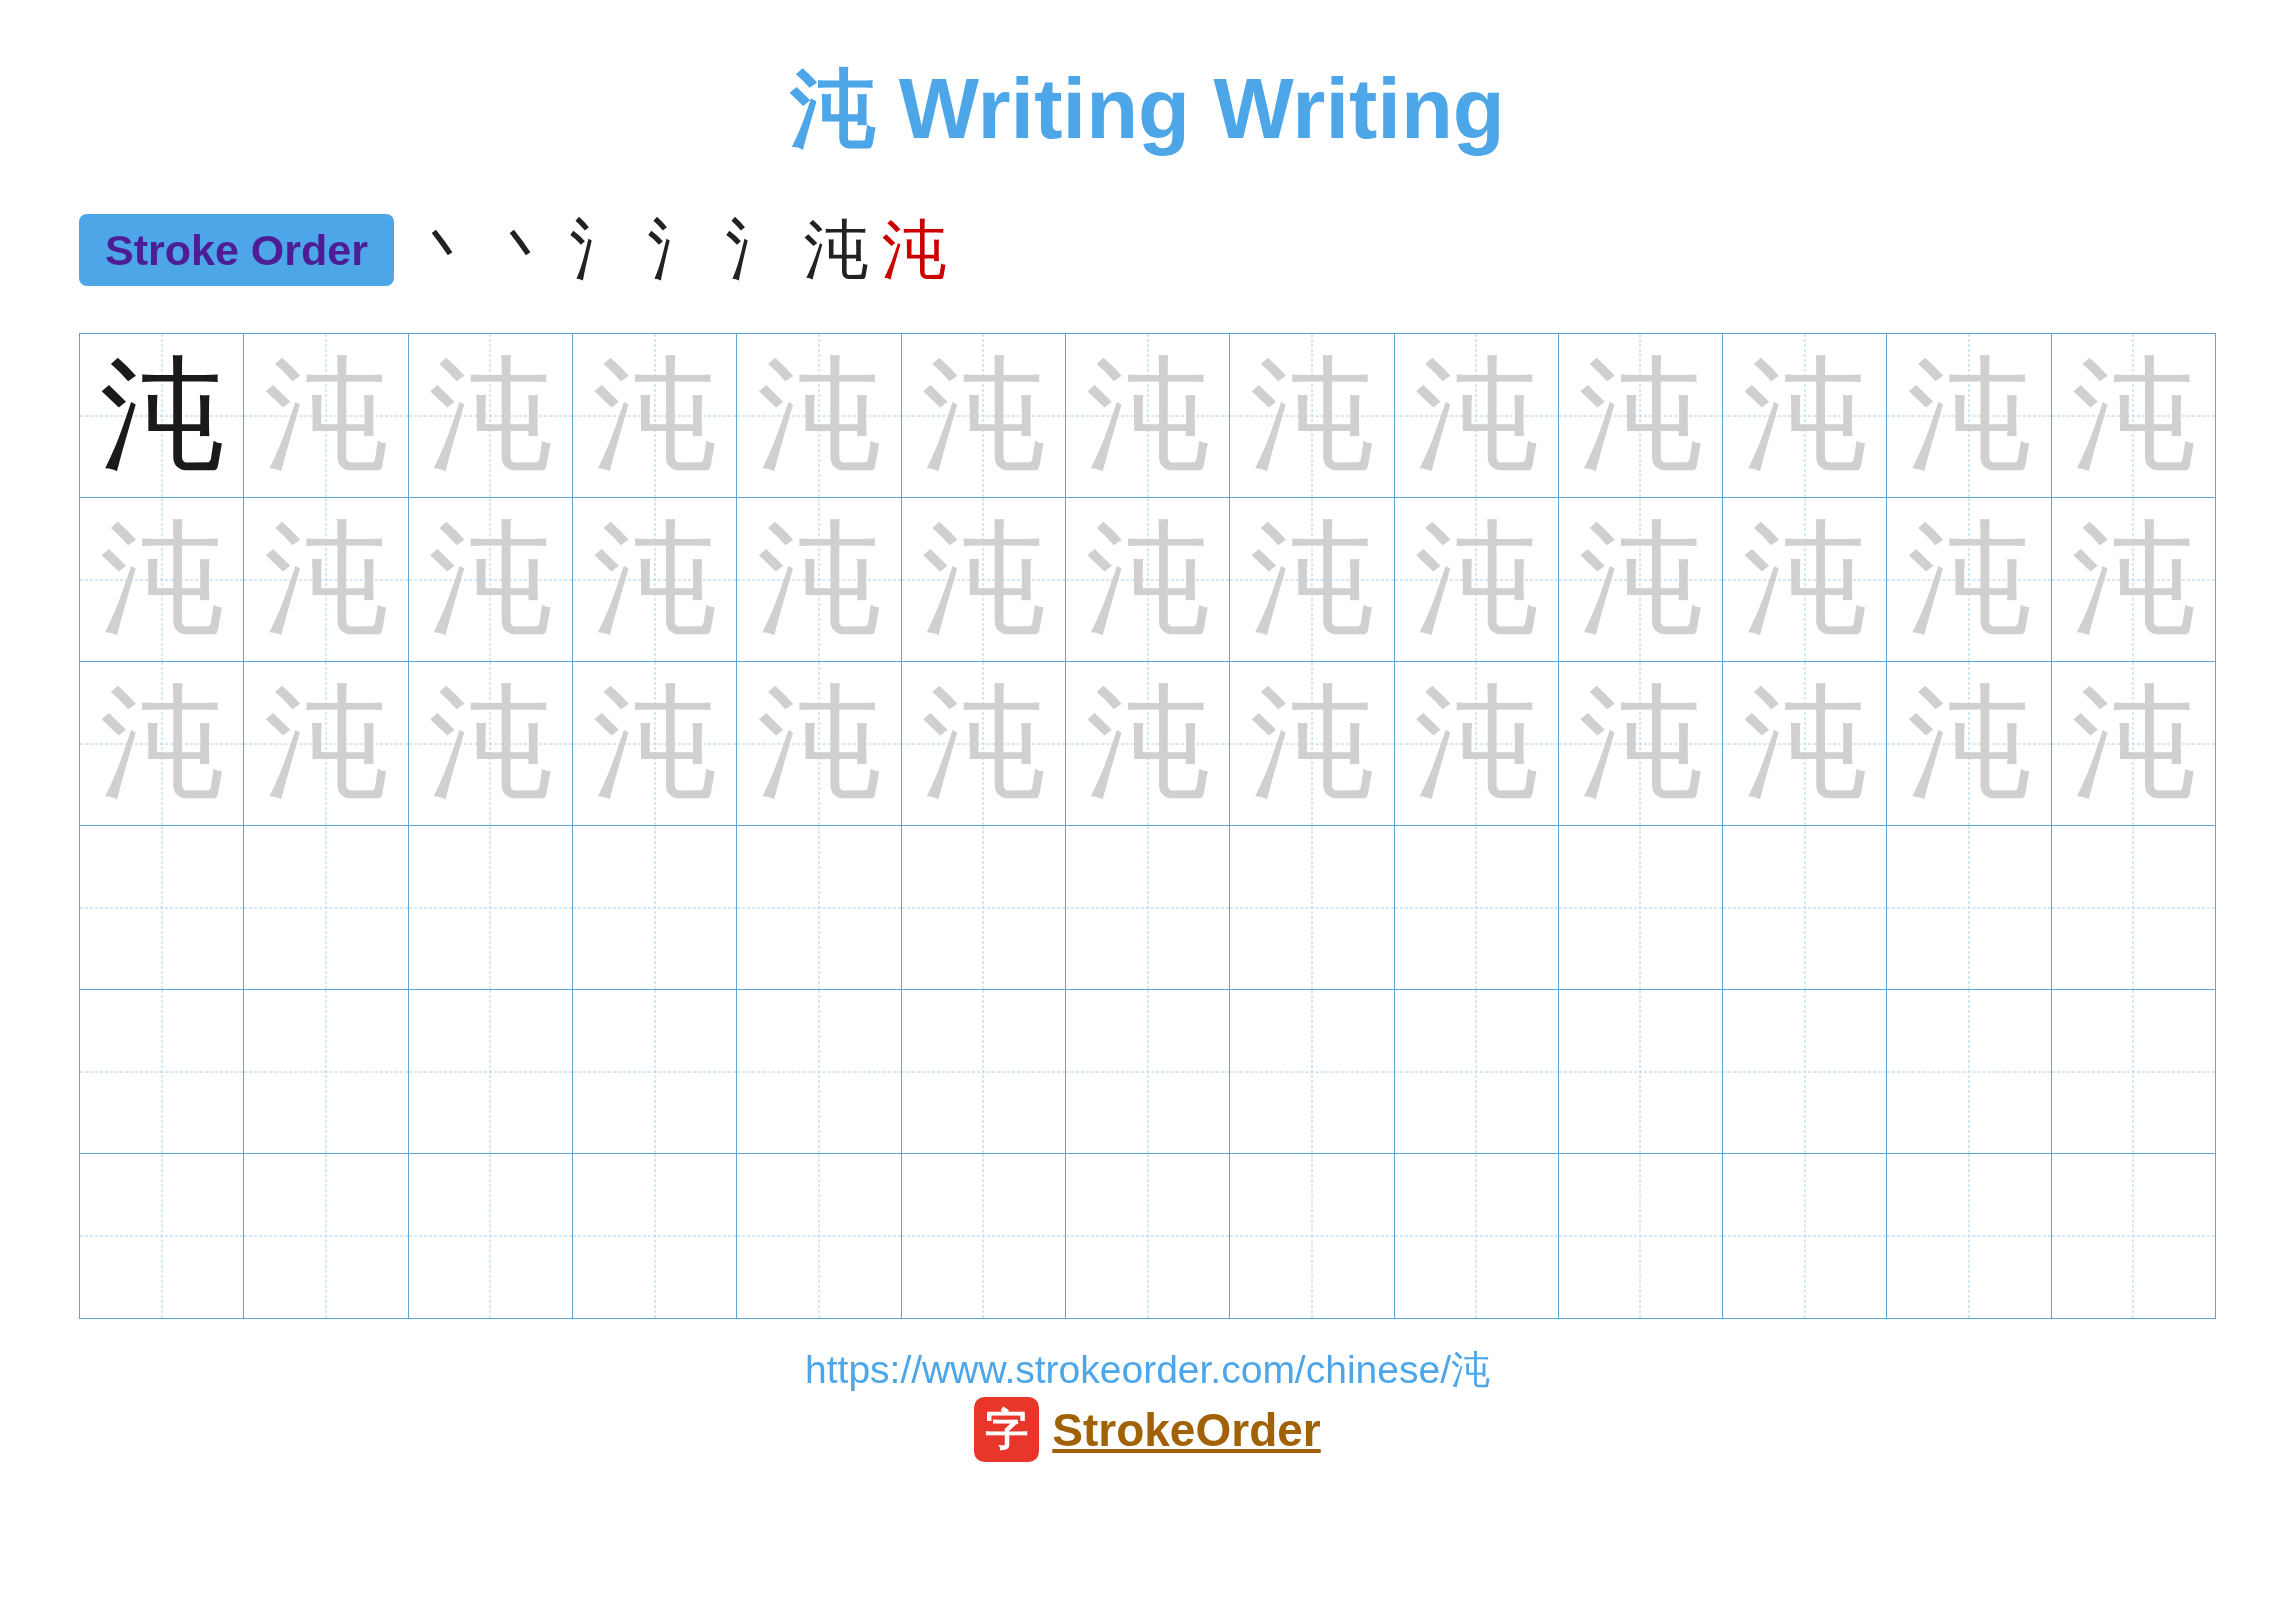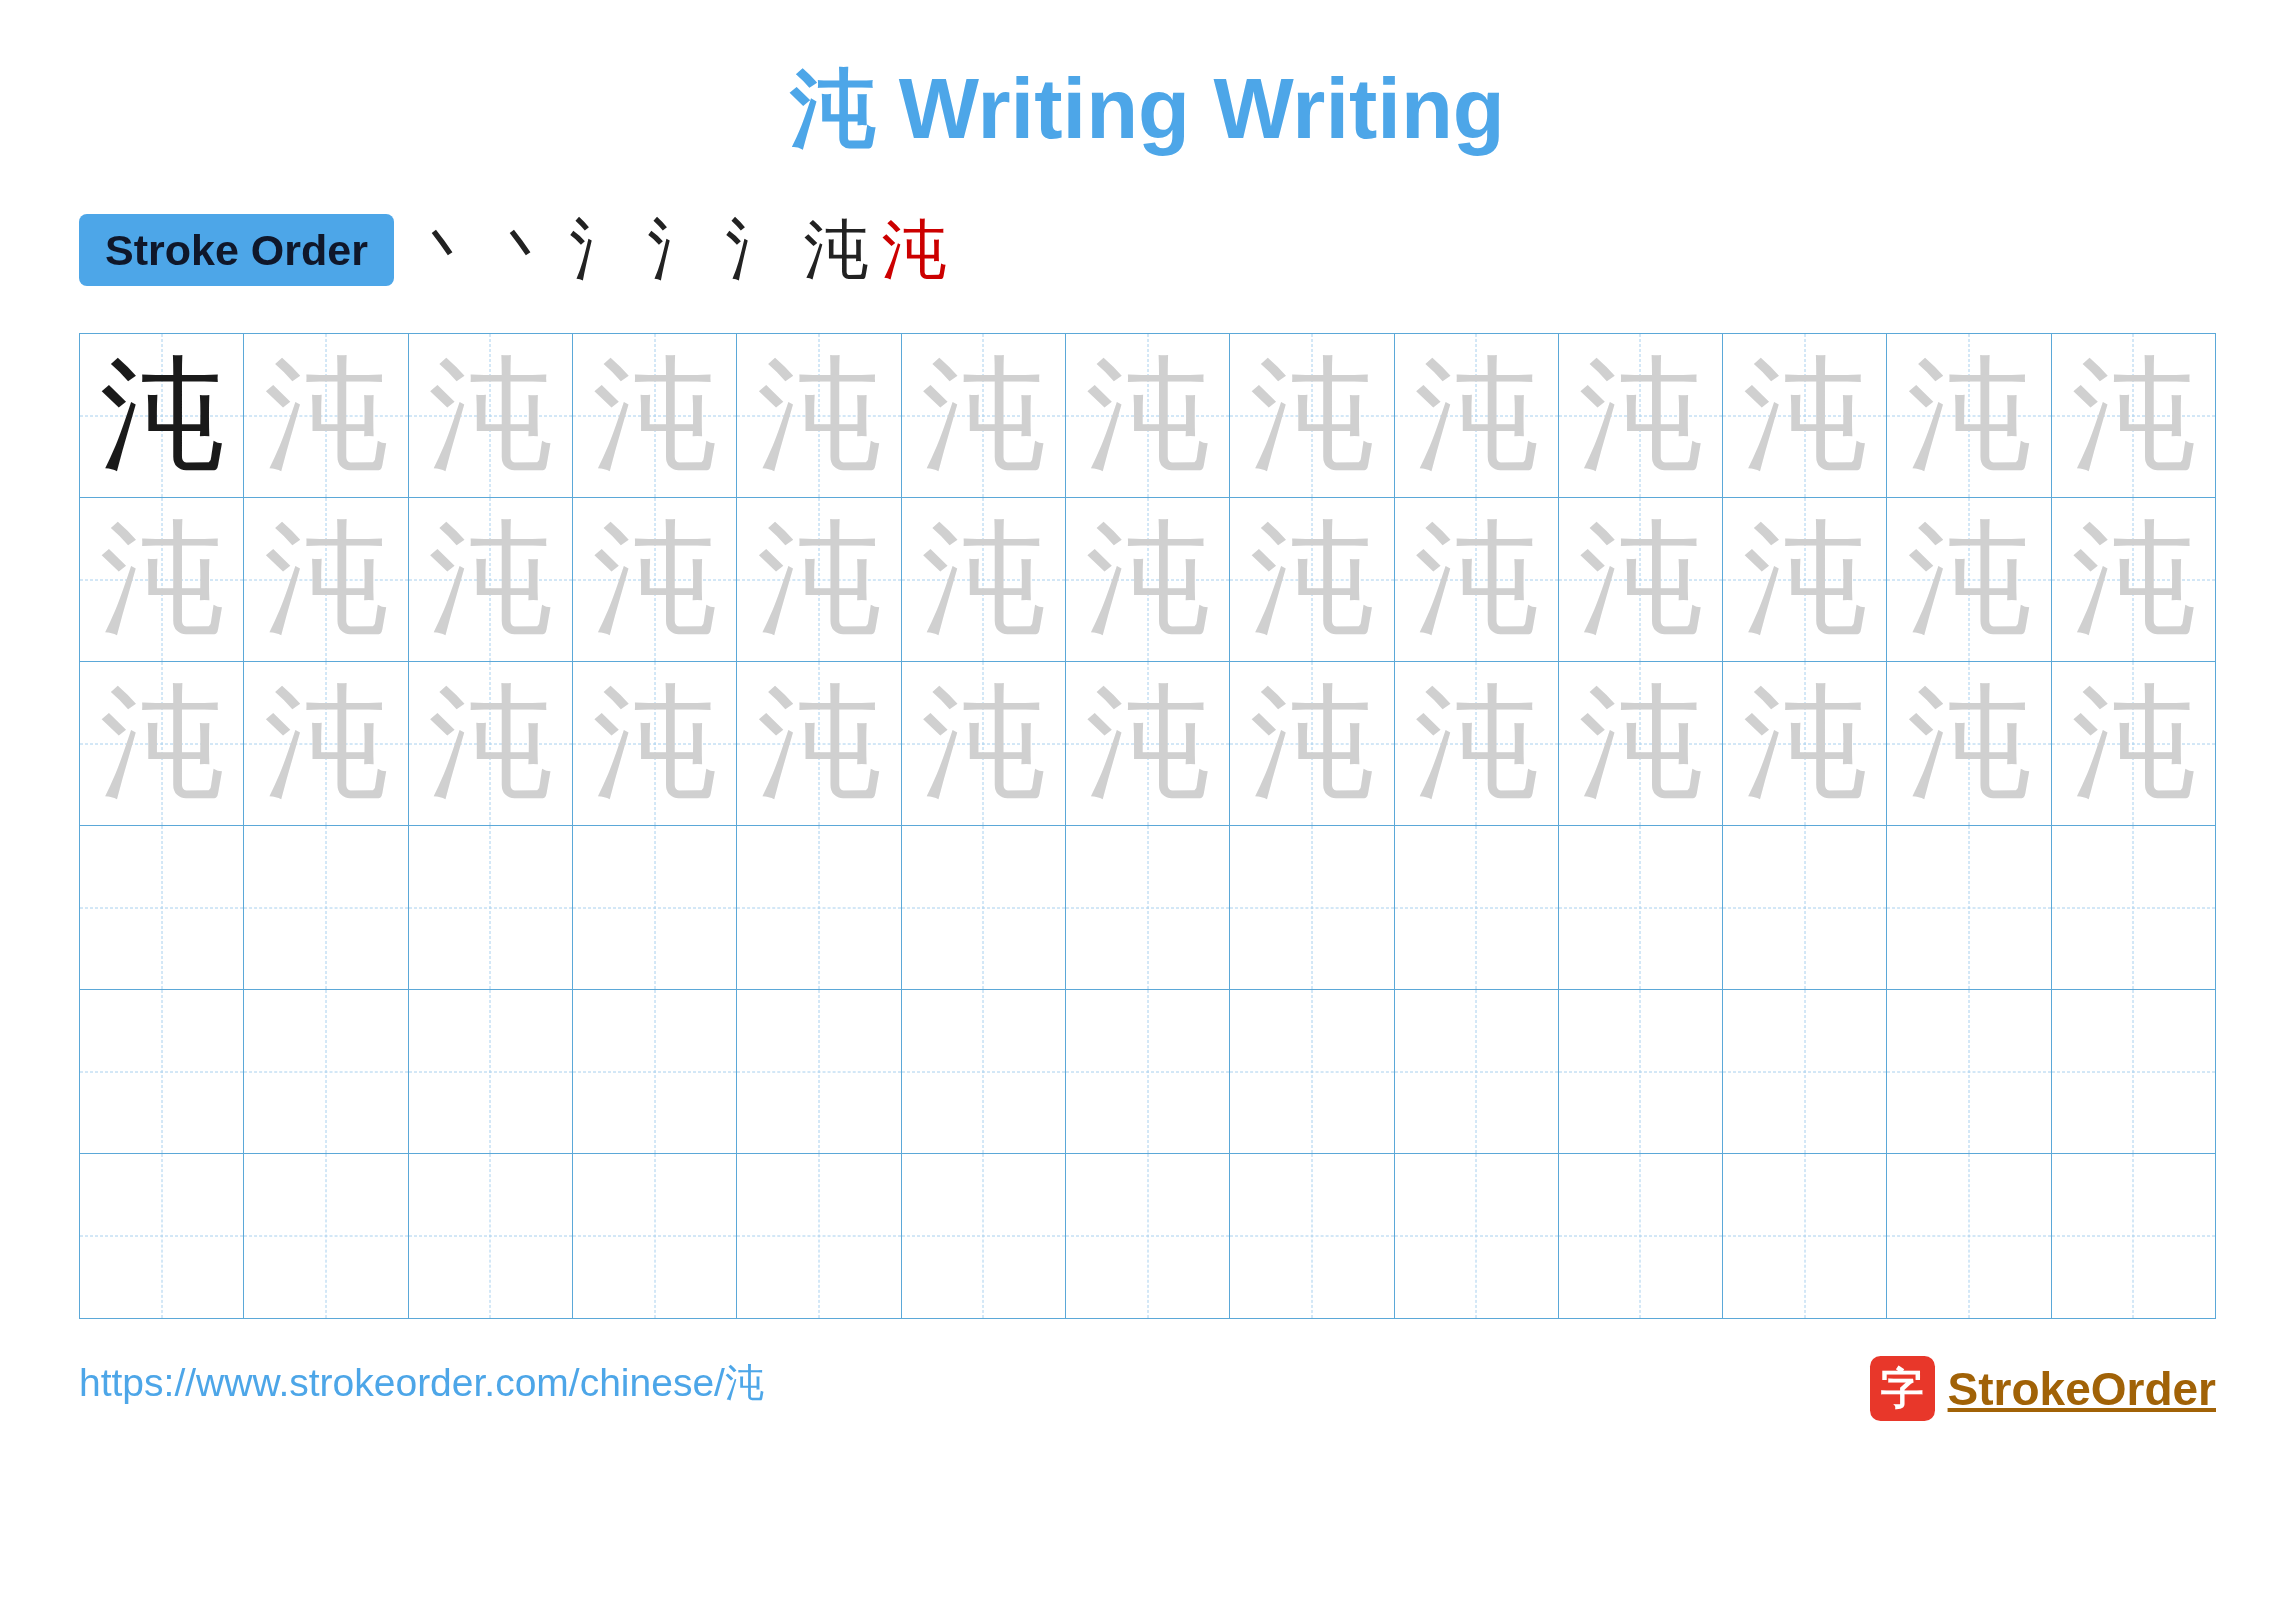--- a/index.html
+++ b/index.html
@@ -36,21 +36,21 @@
     .stroke-order-row {
       display: flex;
       align-items: center;
       width: 100%;
       margin-bottom: 39px;
       gap: 19.6px;
     }
 
     .stroke-order-badge {
       background: #4DA6E8;
-      color: #0f172a;
+      color: #4c1d95;
       font-size: 43px;
       font-weight: bold;
       padding: 11.8px 26px;
       border-radius: 7.9px;
       white-space: nowrap;
       flex-shrink: 0;
     }
 
     .stroke-sequence {
       display: flex;
@@ -60,22 +60,24 @@
     }
 
     .stroke-seq-char {
       color: #333;
       font-family: 'SimSun', 'STSong', serif;
     }
 
     .footer {
       width: 100%;
       display: flex;
+      align-items: center;
       justify-content: space-between;
-      margin-top: 37px;
+      margin-top: 24px;
+      flex-direction: column;
     }
 
     .footer-url {
       color: #4DA6E8;
       font-size: 39px;
     }
 
     .footer-logo {
       display: flex;
       align-items: center;

